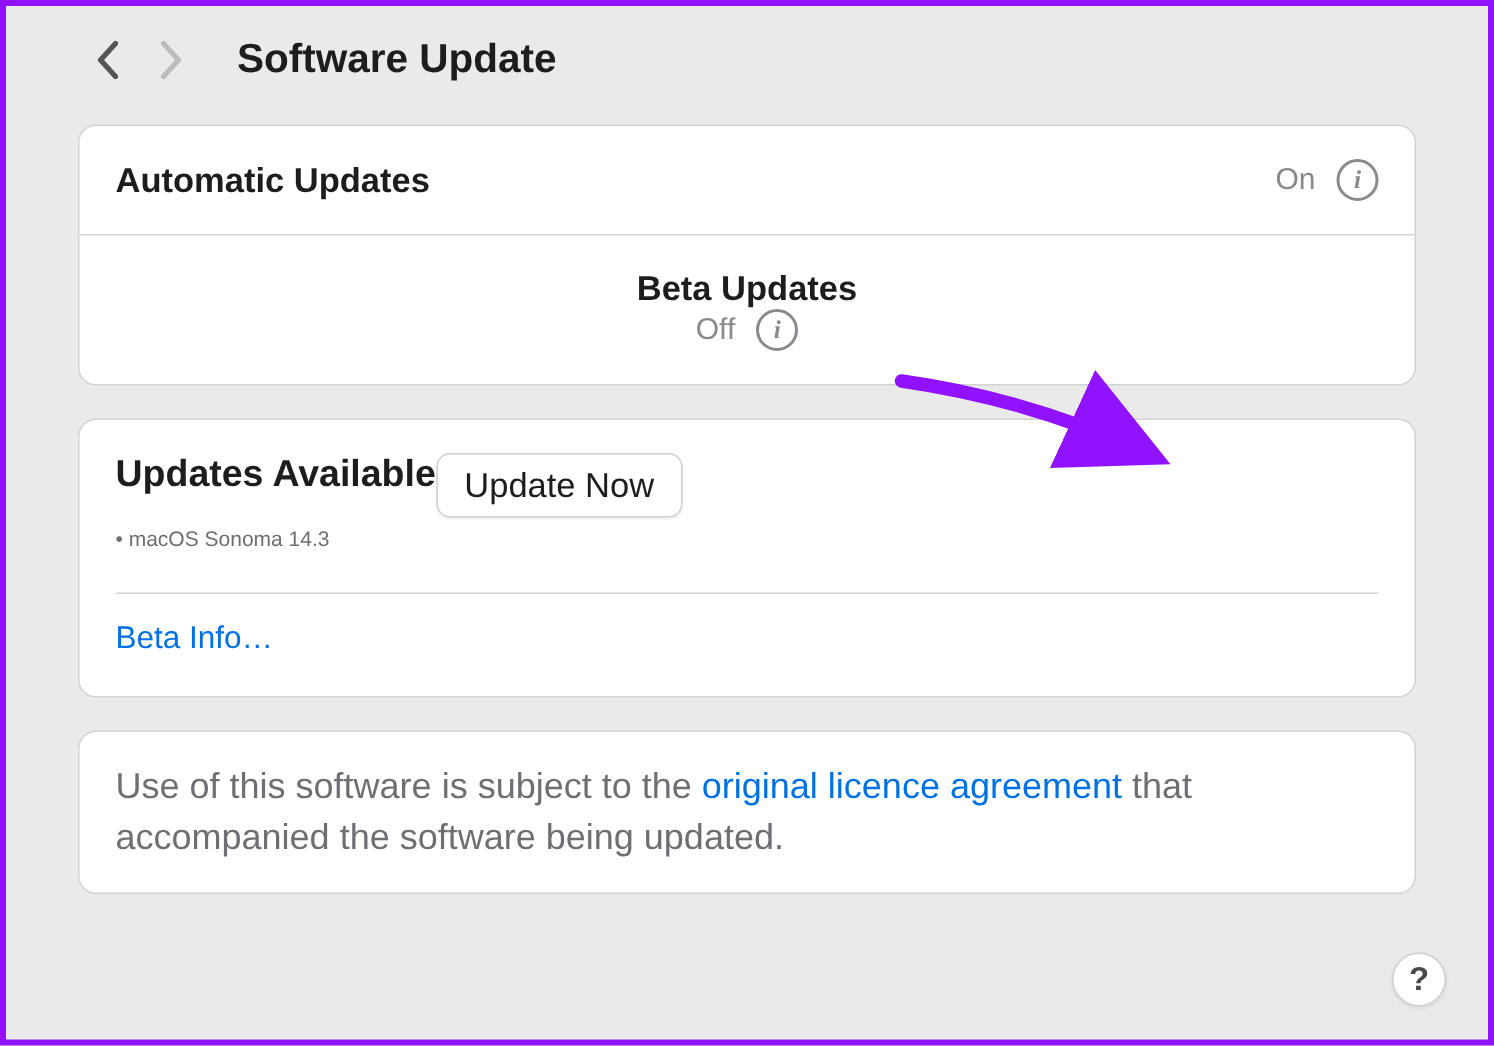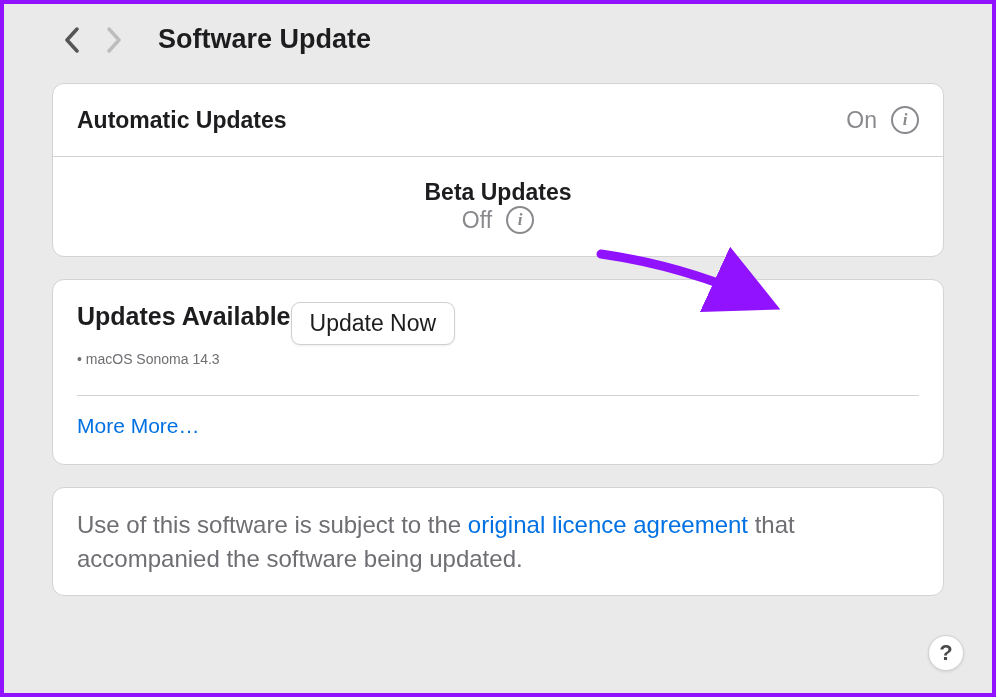--- a/index.html
+++ b/index.html
@@ -63,21 +63,21 @@
       font-size: 23px;
       font-weight: 600;
       color: #1d1d1f;
     }
     .row-right {
       display: flex;
       align-items: center;
       gap: 14px;
     }
     .row-value {
-      font-size: 23px;
+      font-size: 20px;
       color: #8a8a8e;
       font-weight: 400;
     }
     .info-circle {
       width: 28px;
       height: 28px;
       border: 2px solid #8a8a8e;
       border-radius: 50%;
       display: inline-flex;
       align-items: center;
@@ -210,21 +210,21 @@
 
   <div class="panel updates-panel">
     <div class="updates-header">
       <div>
         <div class="updates-title">Updates Available</div>
         <div class="update-item">• macOS Sonoma 14.3</div>
       </div>
       <button class="update-now-btn">Update Now</button>
     </div>
     <hr class="divider">
-    <a class="more-info-link">More More…</a>
+    <a class="more-info-link">Beta Info…</a>
   </div>
 
   <div class="panel footer-panel">
     <p class="footer-text">
       <span>Use of this software is subject to the </span><a class="inline-link">original licence agreement</a><span> that accompanied the software being updated.</span>
     </p>
   </div>
 </div>
 
 <div class="help-button">

